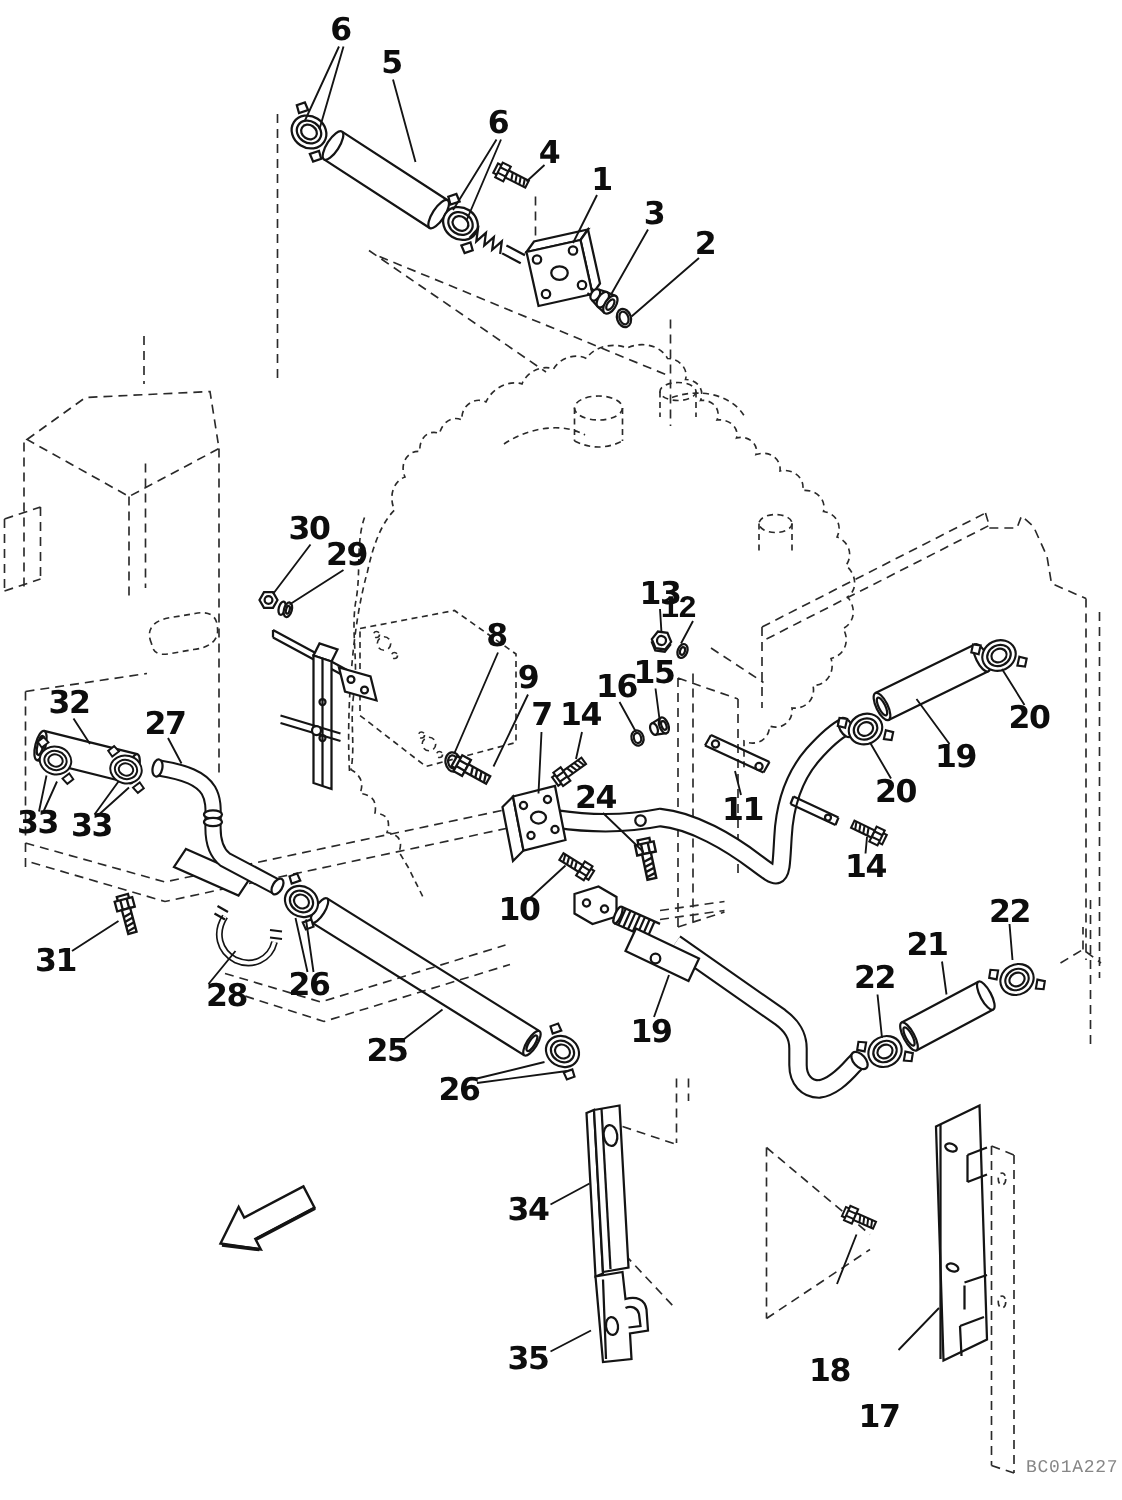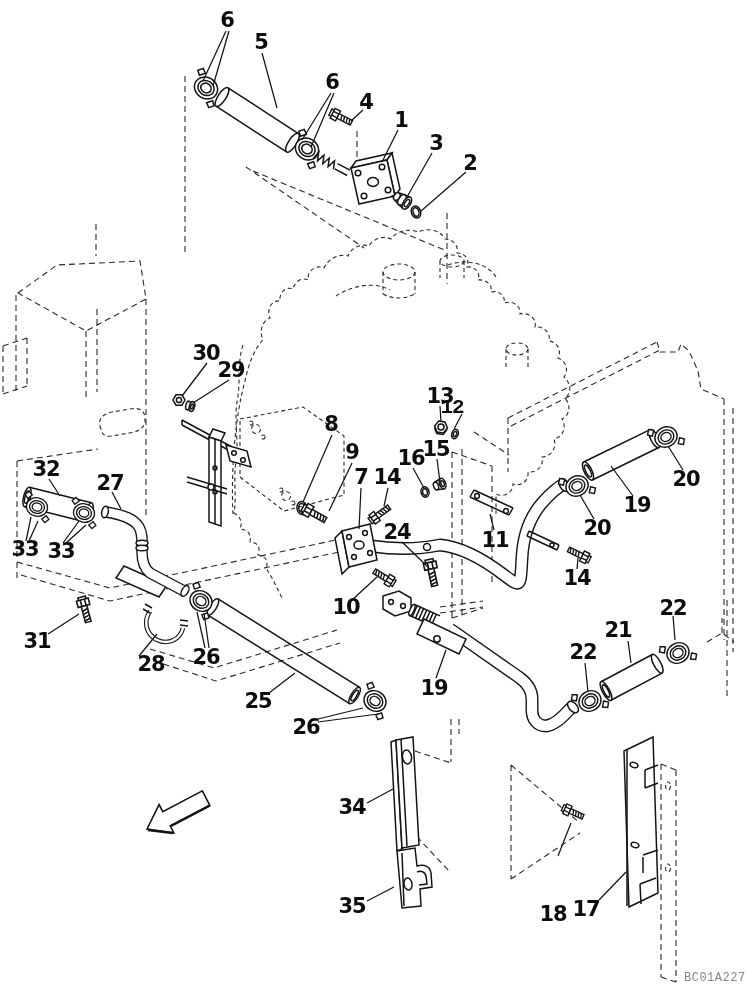--- a/index.html
+++ b/index.html
@@ -326,16 +326,16 @@
       <div class="callout" style="left: 600px; top: 630px; margin-left: 18px;">21</div>
       <div class="callout" style="left: 127px; top: 664px; margin-left: 24px;">28</div>
       <div class="callout" style="left: 206px; top: 657px;">26</div>
       <div class="callout" style="left: 583px; top: 652px;">22</div>
       <div class="callout" style="left: 434px; top: 688px;">19</div>
       <div class="callout" style="left: 258px; top: 701px;">25</div>
       <div class="callout" style="left: 306px; top: 727px;">26</div>
       <div class="callout" style="left: 352px; top: 807px;">34</div>
       <div class="callout" style="left: 553px; top: 866px; margin-top: 48px;">18</div>
       <div class="callout" style="left: 352px; top: 906px;">35</div>
-      <div class="callout" style="left: 586px; top: 909px;">17</div>
+      <div class="callout" style="left: 586px; top: 945px;">17</div>
     </div>
 <div class="drawing-code" style="left:684px;top:971px;">BC01A227</div>
 </div>
 
 </body></html>

